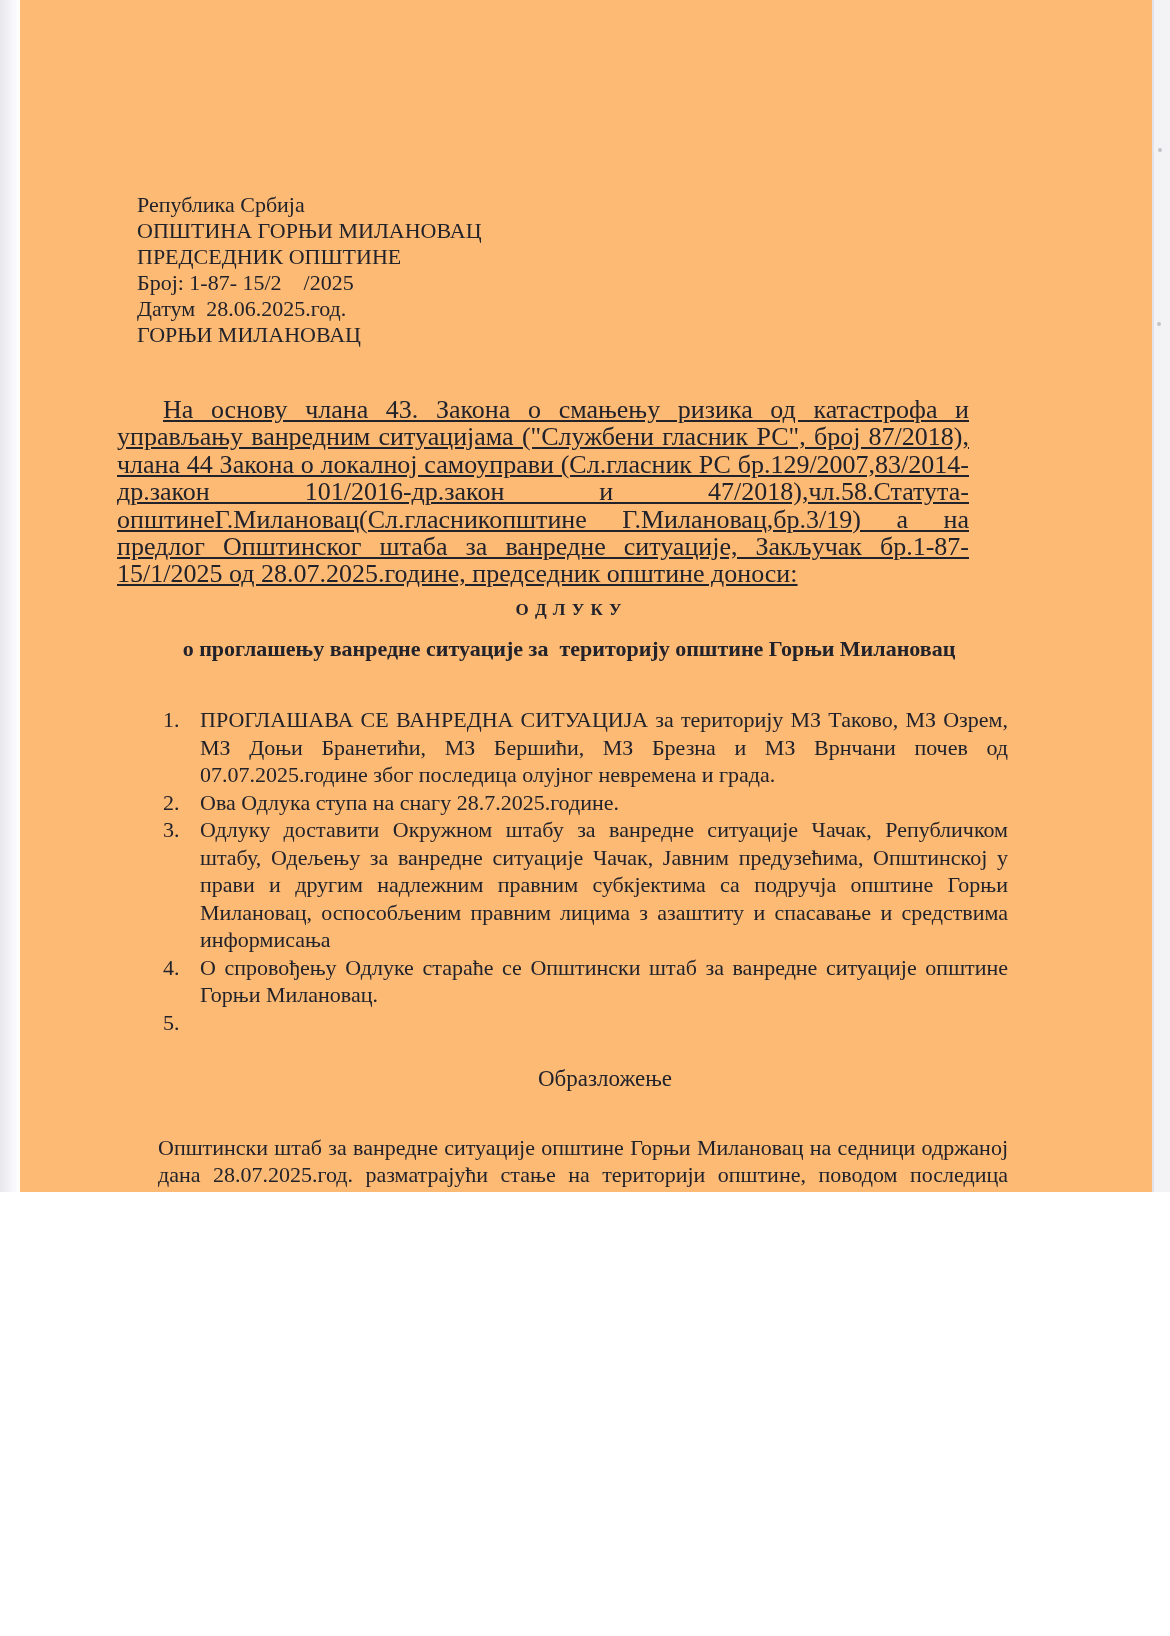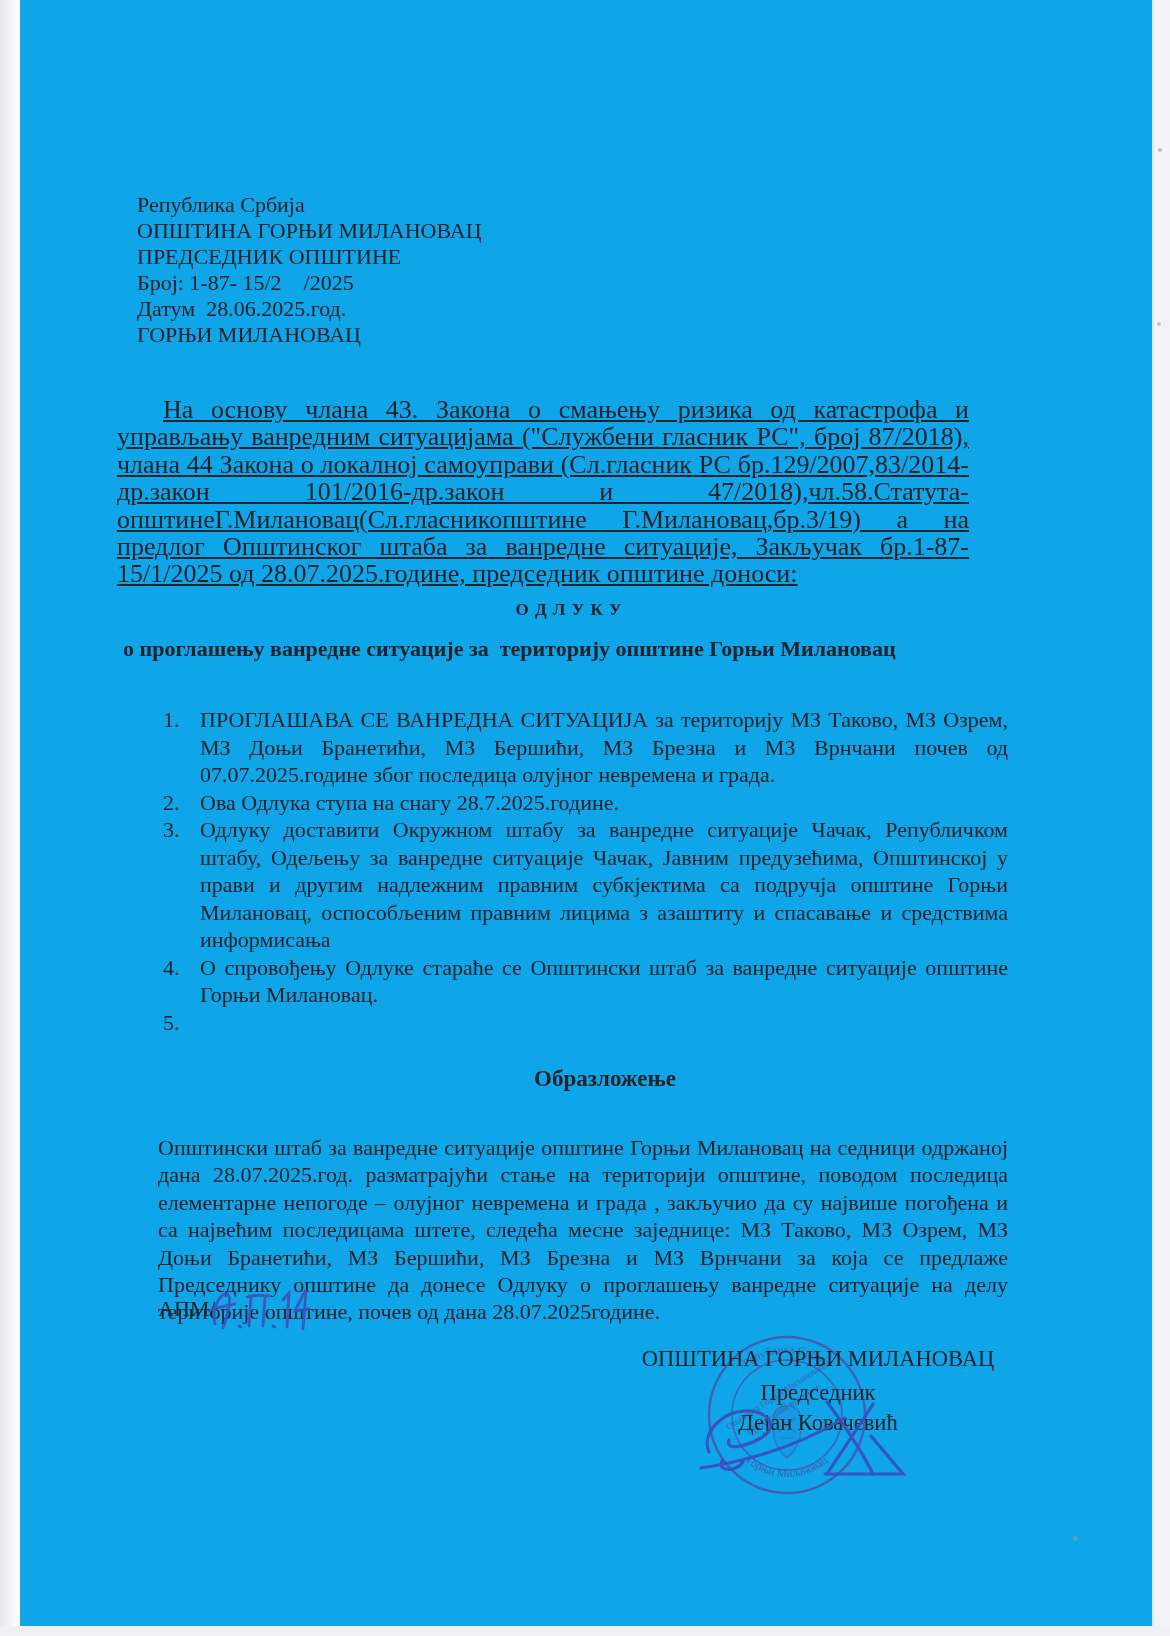--- a/index.html
+++ b/index.html
@@ -1,42 +1,42 @@
 <!DOCTYPE html>
 <html lang="sr"><head>
 <meta charset="utf-8">
 <style>
   html,body{margin:0;padding:0;background:#ffffff;}
   .page{
     position:relative;
-    width:1170px;height:1636px;
-    background:#0ea5e9;
+    width:1170px;height:1192px;
+    background:#fdba74;
     overflow:hidden;
     font-family:"Liberation Serif", serif;
     color:#22222a;
   }
   
   .edge-left{position:absolute;left:0;top:0;width:20px;height:1636px;
     background:linear-gradient(to right,#e7e7ec,#f7f7fa 60%,#ffffff);}
   .edge-right-line{position:absolute;left:1152px;top:0;width:2px;height:1636px;background:#e2e2e8;}
   .edge-right-band{position:absolute;left:1154px;top:0;width:16px;height:1636px;background:#f3f3f6;}
   .edge-bottom{position:absolute;left:0;top:1626px;width:1170px;height:10px;background:#f1f1f4;}
   .dot{position:absolute;border-radius:50%;background:#9a9aa2;opacity:.55;}
 
   .header{position:absolute;left:137px;top:192px;font-size:22px;line-height:26px;white-space:pre;}
   .intro{position:absolute;left:117px;top:370px;width:852px;font-size:26px;line-height:27.4px;
     text-align:justify;text-indent:46px;text-decoration:underline;}
   .title{position:absolute;left:123px;top:600px;width:892px;text-align:center;
     font-size:17px;font-weight:bold;letter-spacing:1px;}
-  .subtitle{position:absolute;left:123px;top:636px;width:892px;text-align:left;
+  .subtitle{position:absolute;left:123px;top:636px;width:892px;text-align:center;
     font-size:22px;font-weight:bold;white-space:pre-wrap;}
   .list{position:absolute;left:163px;top:706px;width:845px;font-size:22px;line-height:27.5px;}
   .li{position:relative;padding-left:37px;text-align:justify;}
   .num{position:absolute;left:0;top:0;}
-  .rat-head{position:absolute;left:160px;top:1066px;width:890px;text-align:center;font-size:23px;font-weight:bold;}
+  .rat-head{position:absolute;left:160px;top:1066px;width:890px;text-align:center;font-size:23px;}
   .rationale{position:absolute;left:158px;top:1112px;width:850px;font-size:22px;line-height:27.4px;
     text-align:justify;}
   .initials-line{position:absolute;left:158px;top:1296px;font-size:22px;}
   .hand-initials{position:absolute;left:205px;top:1280px;}
   .sig-block{position:absolute;left:628px;top:1346px;width:380px;text-align:center;font-size:22.5px;}
   .sig-org{margin:0 0 8px 0;}
   .sig-role{margin:0 0 4px 0;}
   .sig-name{margin:0;}
   .stamp{position:absolute;left:704px;top:1332px;}
   .scribble{position:absolute;left:693px;top:1388px;}

